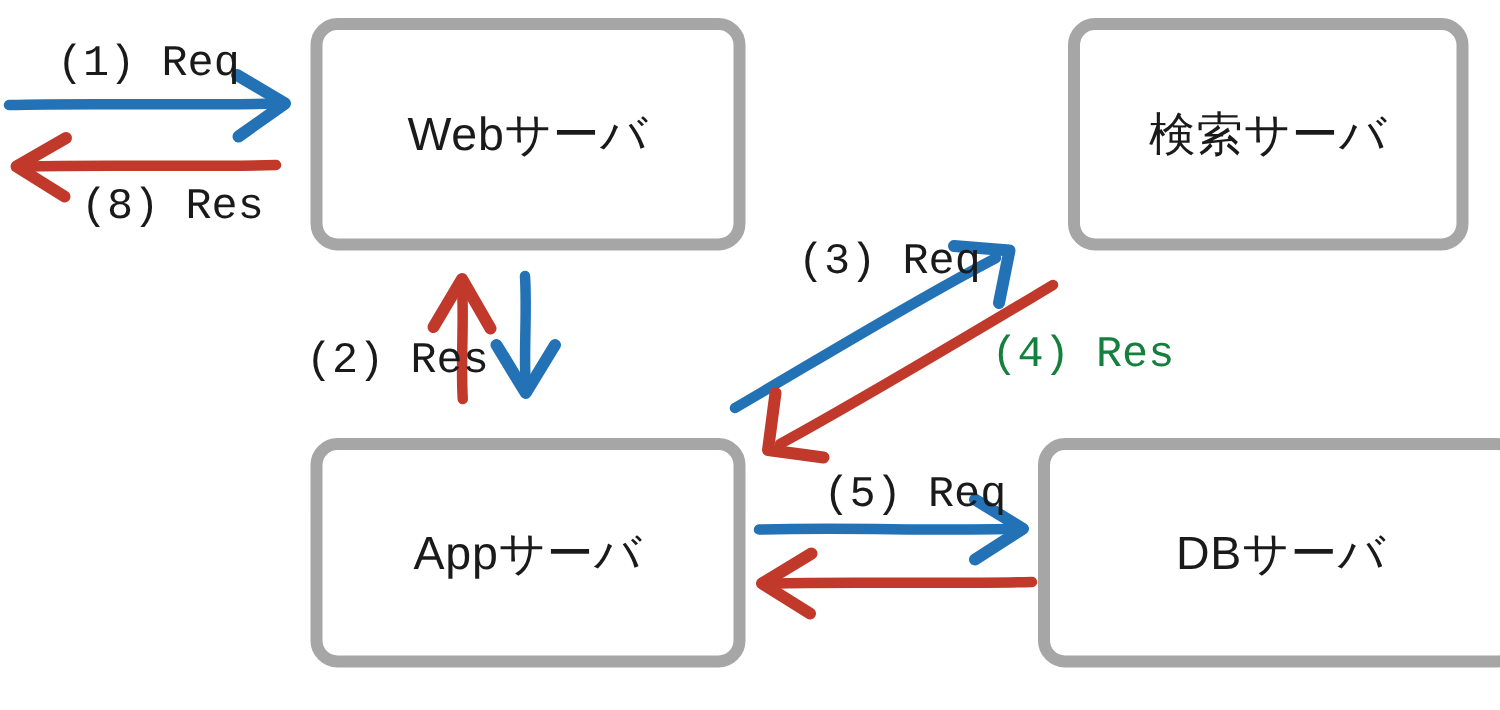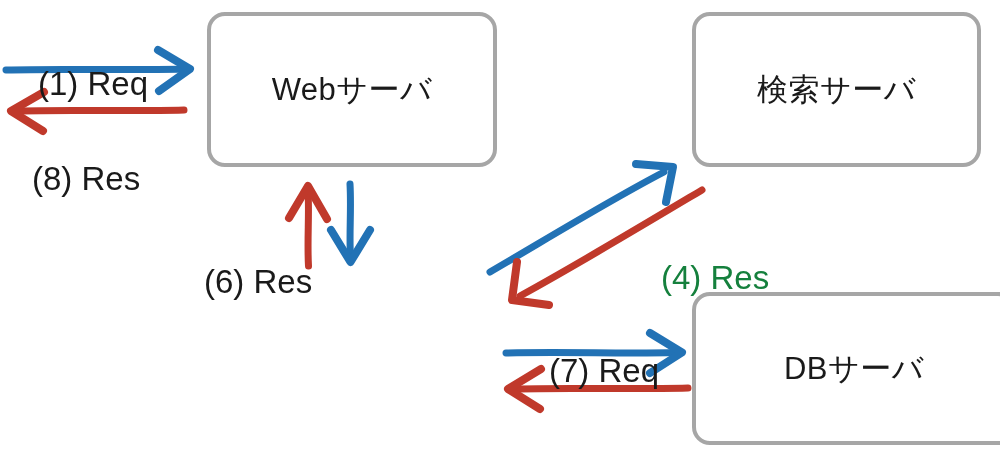--- a/index.html
+++ b/index.html
@@ -15,50 +15,49 @@
     position: relative;
     width: 1000px;
     height: 473px;
     background: #ffffff;
     overflow: hidden;
   }
   .node-box {
     position: absolute;
     box-sizing: border-box;
     background: #ffffff;
-    border: 4px solid #701a75;
+    border: 8px solid #701a75;
     border-radius: 18px;
     display: flex;
     align-items: center;
     justify-content: center;
   }
   .node-label {
     font-family: "Liberation Sans", "DejaVu Sans", sans-serif;
     font-size: 31px;
     color: #111111;
     letter-spacing: 0.5px;
     white-space: nowrap;
     line-height: 1;
   }
   #node-web    { left: 207px; top: 12px;  width: 290px; height: 155px; }
-  #node-search { left: 692px; top: 12px;  width: 289px; height: 155px; }
+  #node-search { left: 712px; top: 12px;  width: 267px; height: 155px; }
   #node-app    { left: 207px; top: 292px; width: 290px; height: 153px; }
   #node-db     { left: 692px; top: 292px; width: 324px; height: 153px; }
 
   .edge-label {
     position: absolute;
-    font-family: Liberation Sans, sans-serif;
-    font-size: 33px;
+    font-family: Liberation Mono, monospace;
+    font-size: 29px;
     color: #1a1a1a;
     white-space: nowrap;
     line-height: 1;
-    margin-top: 39px;
   }
   #label-1 { left: 38px;  top: 28px;  }
-  #label-8 { left: 32px;  top: 123px; }
+  #label-8 { left: 54px;  top: 123px; }
   #label-2 { left: 368px; top: 190px; }
   #label-7 { left: 204px; top: 226px; }
   #label-3 { left: 532px; top: 160px; }
   #label-4 { left: 661px; top: 222px; }
   #label-5 { left: 549px; top: 315px; }
   #label-6 { left: 551px; top: 398px; }
 
   svg.arrow-layer {
     position: absolute;
     left: 0;
@@ -117,24 +116,28 @@
   </svg>
 
   <div class="node-box" id="node-web" style="border-color: rgb(166, 166, 166);">
     <span class="node-label" style="color: rgb(26, 26, 26);">Webサーバ</span>
   </div>
 
   <div class="node-box" id="node-search" style="border-color: rgb(166, 166, 166);">
     <span class="node-label" style="color: rgb(26, 26, 26);">検索サーバ</span>
   </div>
 
+  <div class="node-box" id="node-app" style="border-color: rgb(166, 166, 166);">
+    <span class="node-label" style="color: rgb(26, 26, 26);">Appサーバ</span>
+  </div>
 
   <div class="node-box" id="node-db" style="border-color: rgb(166, 166, 166);">
     <span class="node-label" style="color: rgb(26, 26, 26);">DBサーバ</span>
   </div>
 
   <span class="edge-label" id="label-1" style="color: rgb(26, 26, 26);">(1) Req</span>
   <span class="edge-label" id="label-8" style="color: rgb(26, 26, 26);">(8) Res</span>
-  <span class="edge-label" id="label-7" style="color: rgb(26, 26, 26);">(6) Res</span>
+  <span class="edge-label" id="label-7" style="color: rgb(26, 26, 26);">(2) Res</span>
+  <span class="edge-label" id="label-3" style="color: rgb(26, 26, 26);">(3) Req</span>
   <span class="edge-label" id="label-4" style="color: #15803d;">(4) Res</span>
-  <span class="edge-label" id="label-5" style="color: rgb(26, 26, 26);">(7) Req</span>
+  <span class="edge-label" id="label-5" style="color: rgb(26, 26, 26);">(5) Req</span>
 
 </div>
 
 </body></html>

